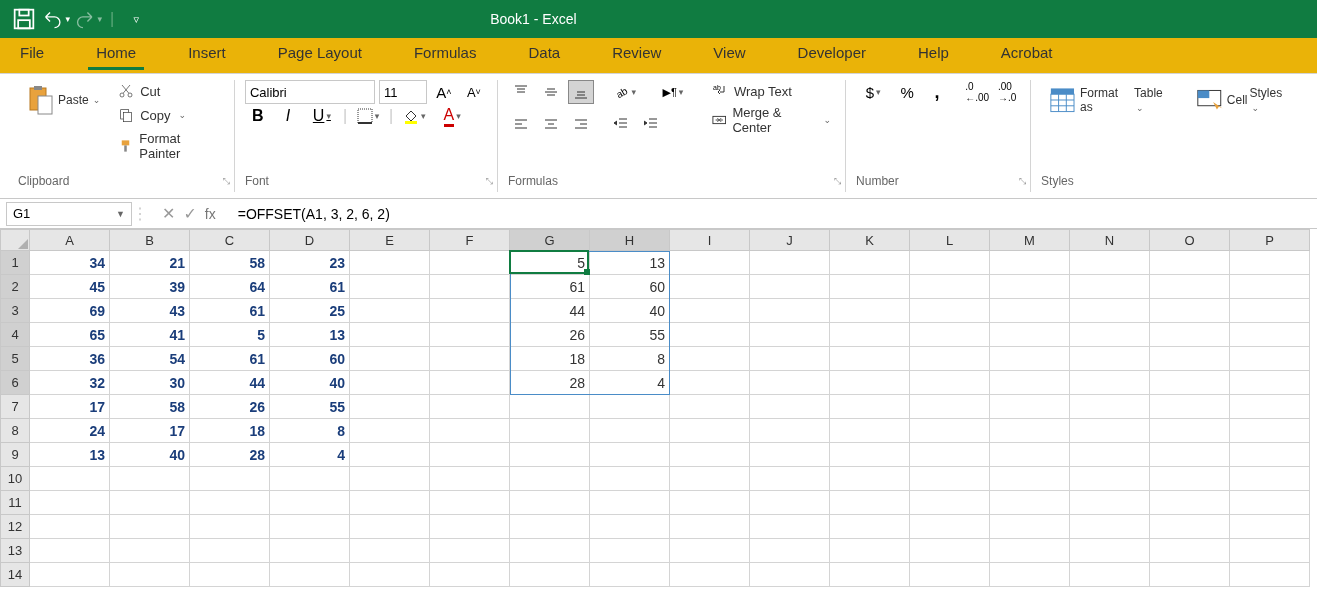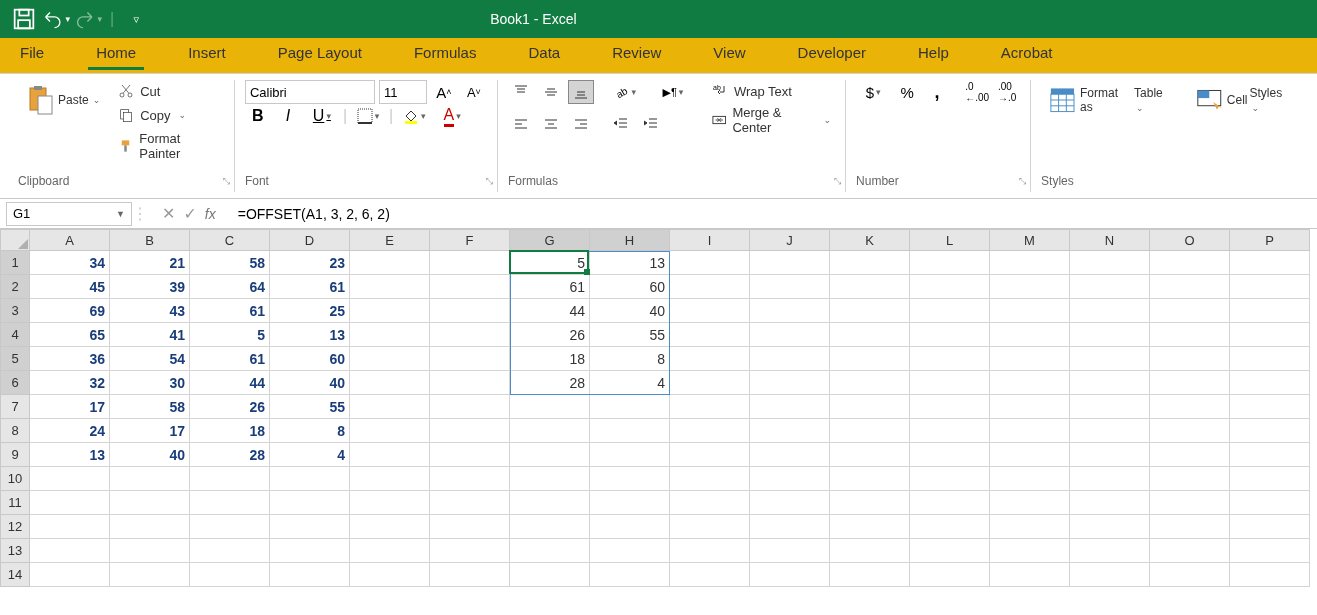--- a/index.html
+++ b/index.html
@@ -26,21 +26,21 @@
 .font-select{width:130px;height:24px;border:1px solid #c8c8c8;font-size:13px;padding:0 4px}
 .size-select{width:48px;height:24px;border:1px solid #c8c8c8;font-size:13px;padding:0 4px}
 .icon-btn{width:26px;height:24px;display:flex;align-items:center;justify-content:center;cursor:pointer}
 .icon-btn.wide{width:34px}
 .icon-btn.selected{background:#d4d4d4;border:1px solid #888}
 .number-select{width:168px;height:24px;border:1px solid #c8c8c8;font-size:13px;padding:0 4px}
 .formula-bar{display:flex;height:30px;border-bottom:1px solid #c8c8c8;align-items:center}
 .name-box{width:126px;height:24px;border:1px solid #c8c8c8;padding:0 6px;font-size:13px;margin-left:6px;display:flex;align-items:center;justify-content:space-between}
 .name-box .dd{font-size:9px;color:#666}
 .fx-controls{display:flex;gap:8px;align-items:center;margin:0 16px;color:#999}
-.fx-label{font-style:italic;font-size:14px;color:#777}
+.fx-label{font-size:14px;color:#777}
 .formula-input{flex:1;border:none;outline:none;font-size:14px;padding:0 6px}
 .corner{width:30px;height:22px;background:#e6e6e6;border:1px solid #c8c8c8;display:flex;align-items:flex-end;justify-content:flex-end}
 .corner::after{content:"";border-left:10px solid transparent;border-bottom:10px solid #b0b0b0;margin:1px}
 .col-headers{display:flex}
 .col-head{width:80px;height:22px;background:#e6e6e6;border:1px solid #c8c8c8;border-left:none;font-size:13px;color:#333;display:flex;align-items:center;justify-content:center}
 .col-head.selected{background:#d0d0d0}
 .row-head{width:30px;height:24px;background:#e6e6e6;border:1px solid #c8c8c8;border-top:none;font-size:13px;color:#333;display:flex;align-items:center;justify-content:center}
 .row-head.selected{background:#d0d0d0}
 .grid-body{position:relative}
 .grid-row{display:flex}

